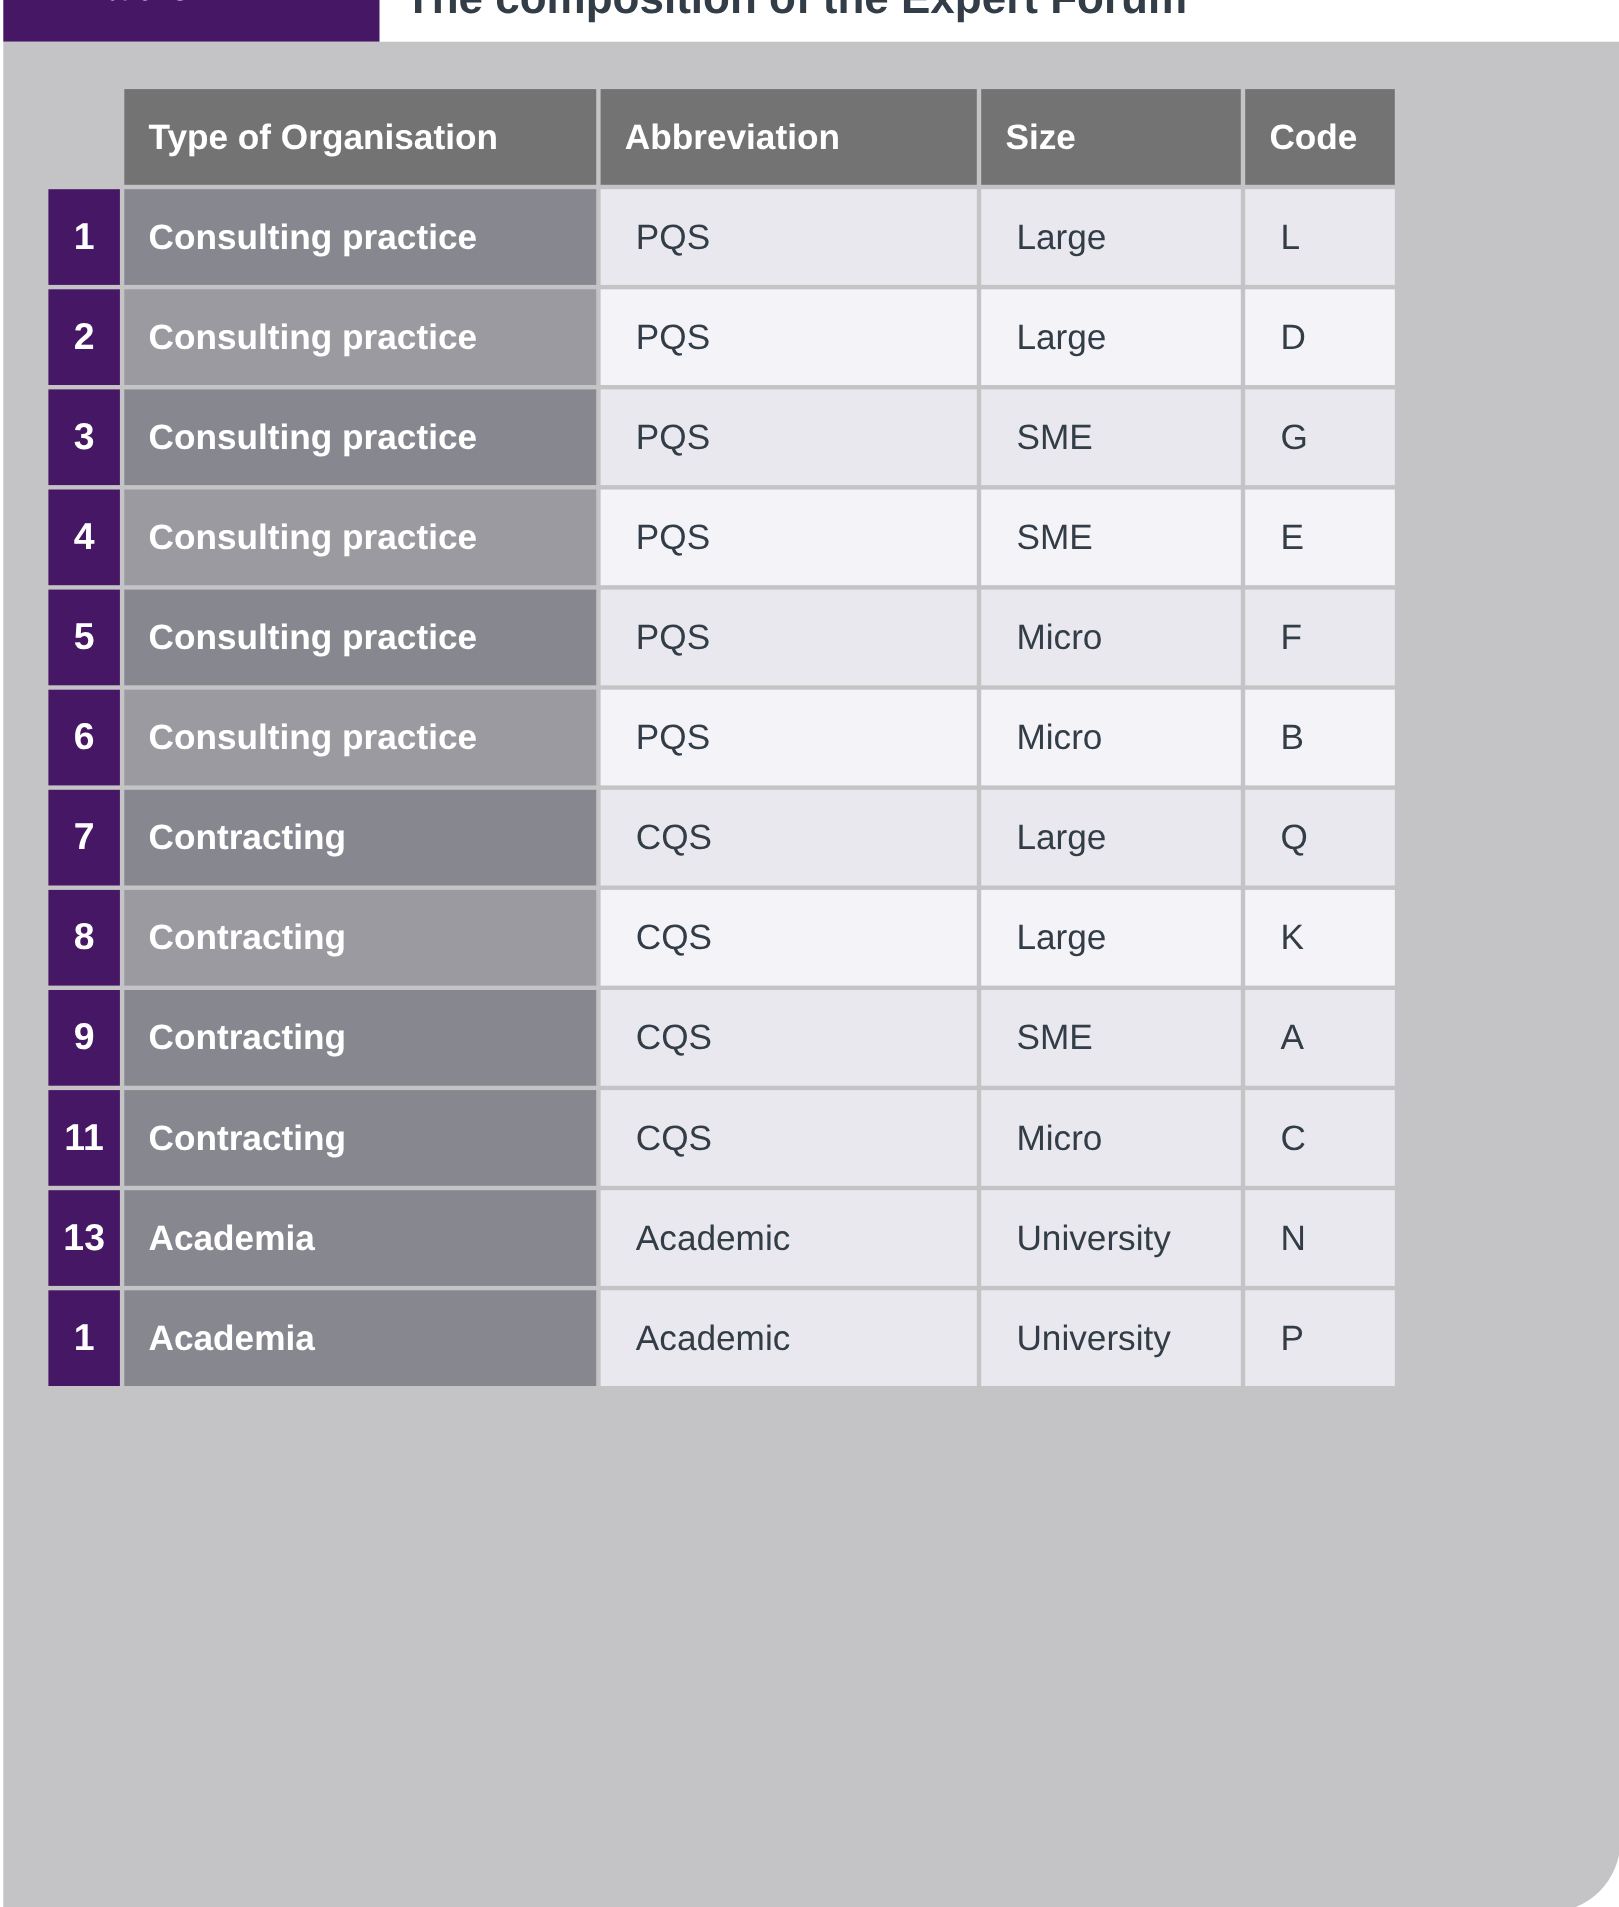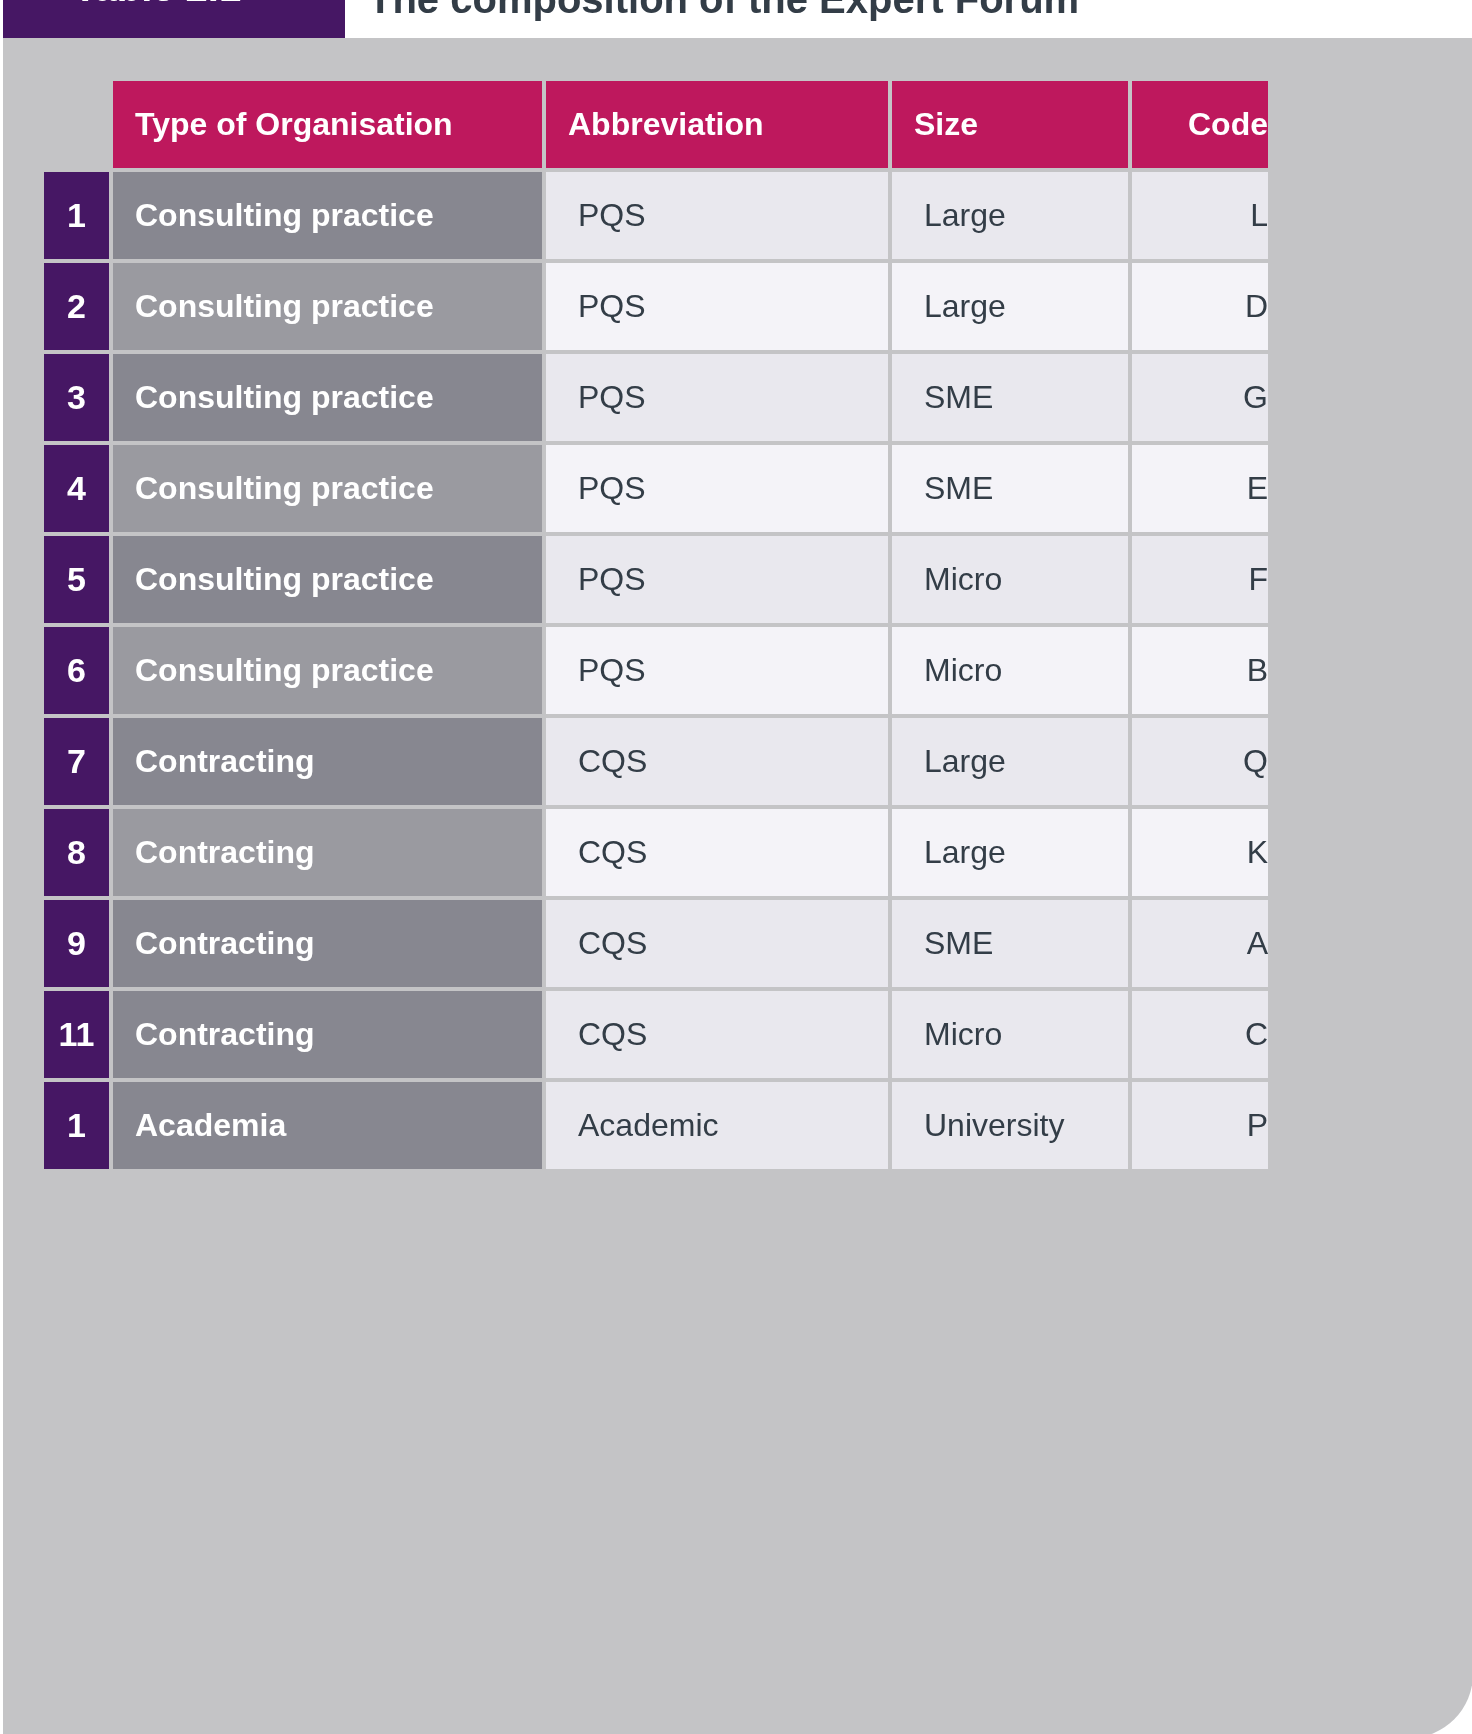--- a/index.html
+++ b/index.html
@@ -3,33 +3,33 @@
   <meta charset="utf-8">
   <style>
     html, body { margin:0; padding:0; background:#ffffff; }
     body { width:1472px; height:1734px; position:relative; overflow:hidden; font-family:"Liberation Sans", sans-serif; }
     .title-box { position:absolute; left:3px; top:-20px; width:342px; height:58px; background:#461764; color:#fff; font-weight:bold; font-size:40px; line-height:30px; padding-left:70px; box-sizing:border-box; overflow:hidden; }
     .title-box span { display:block; margin-top:-8px; }
     .title-text { position:absolute; left:368px; top:-16px; font-size:40px; font-weight:bold; color:#333d47; line-height:30px; white-space:nowrap; }
     .panel { position:absolute; left:3px; top:38px; width:1470px; height:1700px; background:#c4c4c6; border-bottom-right-radius:64px; }
     table { position:absolute; left:40px; top:77px; border-collapse:separate; border-spacing:4px 4px; }
     td, th { padding:0; box-sizing:border-box; }
-    th { background:#be185d; color:#fff; font-weight:bold; font-size:32px; text-align:left; height:87px; padding-left:22px; }
+    th { background:#737373; color:#fff; font-weight:bold; font-size:32px; text-align:left; height:87px; padding-left:22px; }
     th.blank { background:transparent; }
     td { height:87px; font-size:32px; }
     td.num { width:65px; background:#461764; color:#fff; font-weight:bold; text-align:center; font-size:34px; }
     td.type { width:429px; color:#fff; font-weight:bold; padding-left:22px; }
     tr.odd td.type { background:#878790; }
     tr.even td.type { background:#9a9aa0; }
     td.cell { color:#333d47; padding-left:32px; }
     tr.odd td.cell { background:#e9e8ee; }
     tr.even td.cell { background:#f4f3f8; }
     .w-abbr { width:342px; }
     .w-size { width:236px; }
-    .w-code { width:136px;text-align:right; }
+    .w-code { width:136px; }
   </style>
 </head>
 <body>
 
 <div class="title-box">
   <span>Table 2.1</span>
 </div>
 <div class="title-text">The composition of the Expert Forum</div>
 
 <div class="panel"></div>
@@ -109,20 +109,27 @@
     <td class="cell w-code">A</td>
   </tr>
       <tr class="odd">
     <td class="num">11</td>
     <td class="type">Contracting</td>
     <td class="cell w-abbr">CQS</td>
     <td class="cell w-size">Micro</td>
     <td class="cell w-code">C</td>
   </tr>
       <tr class="odd">
+    <td class="num">13</td>
+    <td class="type">Academia</td>
+    <td class="cell w-abbr">Academic</td>
+    <td class="cell w-size">University</td>
+    <td class="cell w-code">N</td>
+  </tr>
+      <tr class="odd">
     <td class="num">1</td>
     <td class="type">Academia</td>
     <td class="cell w-abbr">Academic</td>
     <td class="cell w-size">University</td>
     <td class="cell w-code">P</td>
   </tr>
     </tbody>
 </table>
 
 </body></html>

